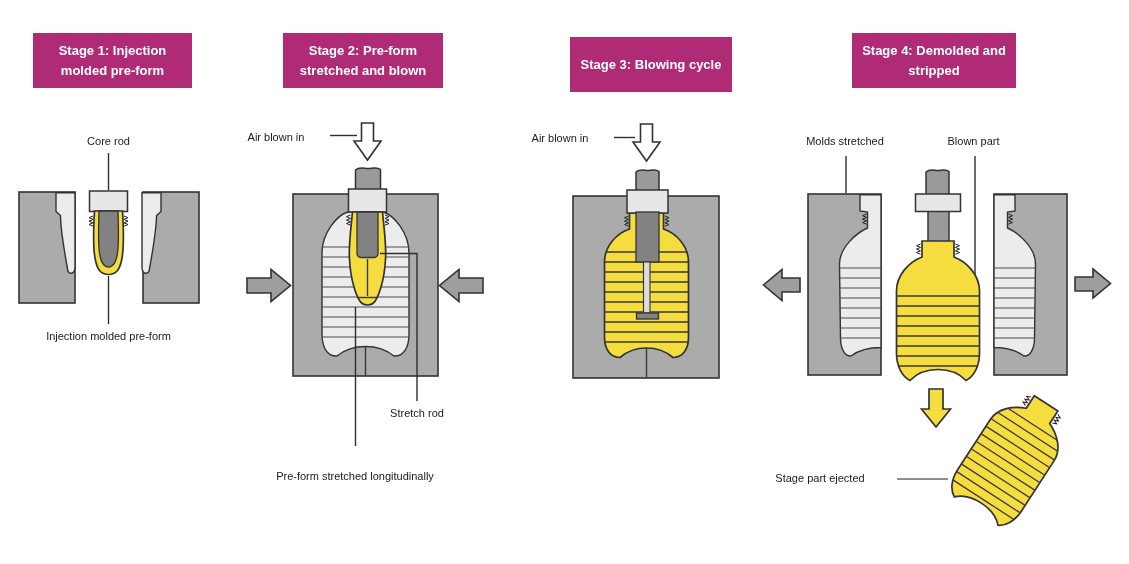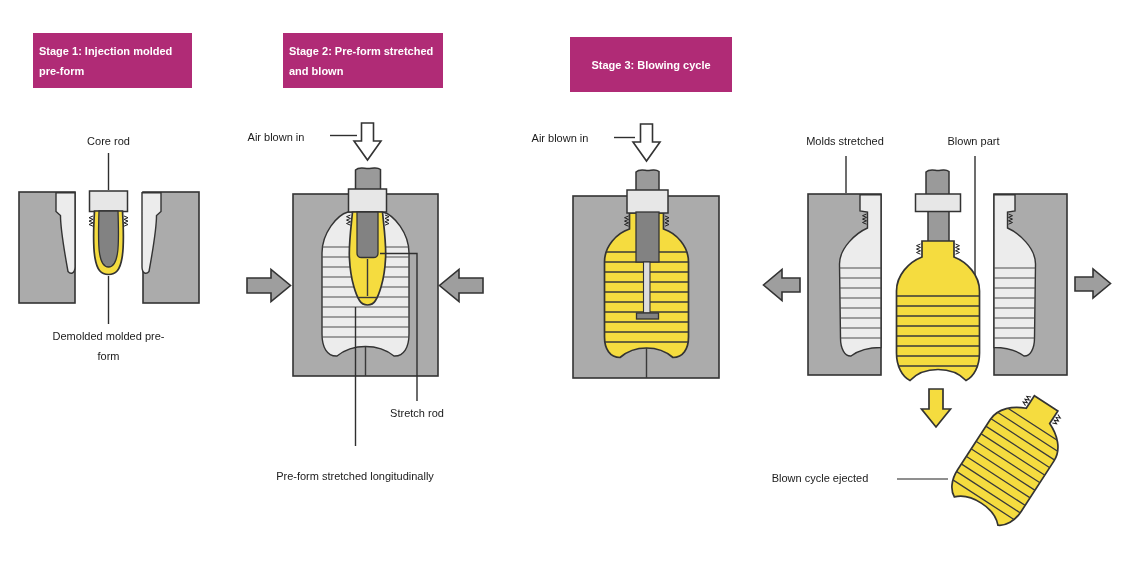--- a/index.html
+++ b/index.html
@@ -9,21 +9,21 @@
   }
   html,body{margin:0;padding:0;background:var(--background);}
   .canvas{
     position:relative; width:1129px; height:564px; overflow:hidden;
     background:var(--background);
     font-family:"Liberation Sans", sans-serif; color:var(--text);
   }
   .canvas svg{position:absolute;left:0;top:0;}
   .stage-header{
     position:absolute; background:var(--accent); color:#fff;
-    font-size:11px; font-weight:bold; line-height:20px; text-align:left;
+    font-size:13px; font-weight:bold; line-height:20px; text-align:center;
     display:flex; align-items:center; justify-content:center;
     height:55px; box-sizing:border-box; padding:0 6px;
   }
   .hdr-inner{max-width:150px;}
   .label{
     position:absolute; font-size:11px; line-height:20px; text-align:center;
   }
   .label.right{}
   
   .mold{fill:var(--mold); stroke:var(--outline); stroke-width:1.6;}
@@ -160,27 +160,30 @@
 
   <div class="stage-header" style="left:33px;top:33px;width:159px;">
     <div class="hdr-inner">Stage 1: Injection molded pre-form</div>
   </div>
   <div class="stage-header" style="left:283px;top:33px;width:160px;">
     <div class="hdr-inner">Stage 2: Pre-form stretched and blown</div>
   </div>
   <div class="stage-header" style="left:570px;top:37px;width:162px;">
     <div class="hdr-inner">Stage 3: Blowing cycle</div>
   </div>
+  <div class="stage-header" style="left:852px;top:33px;width:164px;">
+    <div class="hdr-inner">Stage 4: Demolded and stripped</div>
+  </div>
 
   <div class="label" style="left:61px;top:131px;width:95px;">Core rod</div>
-  <div class="label" style="left:43px;top:326px;width:131px;">Demolded molded pre-form</div>
+  <div class="label" style="left:43px;top:326px;width:131px;">Injection molded pre-form</div>
 
   <div class="label right" style="left:226px;top:127px;width:100px;">Air blown in</div>
   <div class="label" style="left:372px;top:403px;width:90px;">Stretch rod</div>
   <div class="label" style="left:275px;top:466px;width:160px;">Pre-form stretched longitudinally</div>
 
   <div class="label right" style="left:510px;top:128px;width:100px;">Air blown in</div>
 
   <div class="label" style="left:787px;top:131px;width:116px;">Molds stretched</div>
   <div class="label" style="left:933px;top:131px;width:81px;">Blown part</div>
-  <div class="label right" style="left:750px;top:468px;width:140px;">Blown cycle ejected</div>
+  <div class="label right" style="left:750px;top:468px;width:140px;">Stage part ejected</div>
 
 </div>
 
 </body></html>

